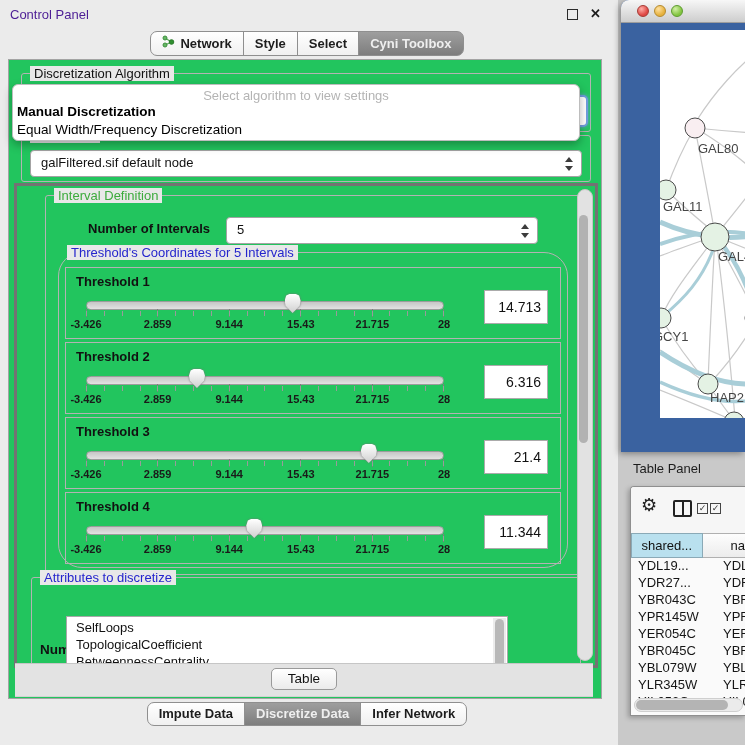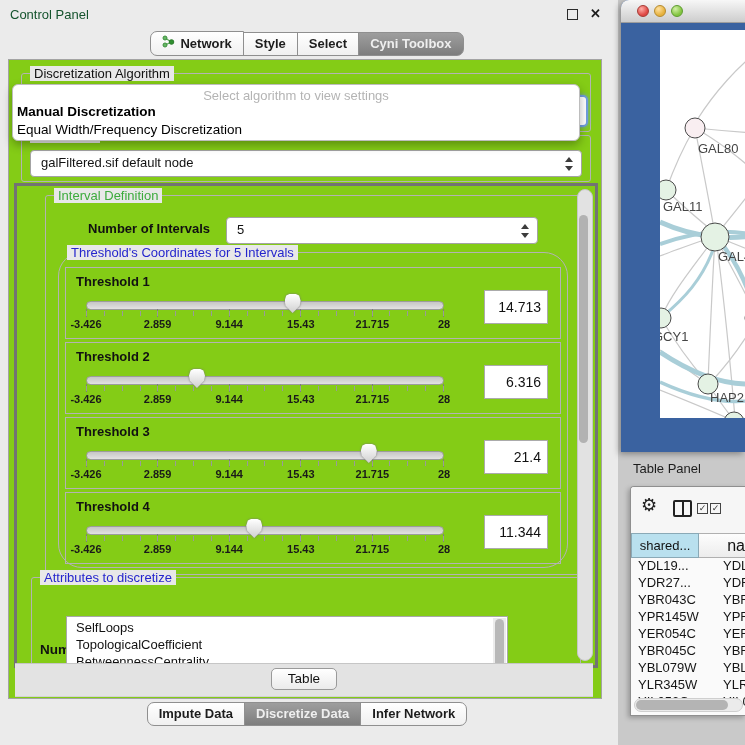--- a/index.html
+++ b/index.html
@@ -3,36 +3,36 @@
 <meta charset="utf-8">
 <style>
   html,body{margin:0;padding:0;}
   body{width:745px;height:745px;position:relative;overflow:hidden;
        font-family:"Liberation Sans",sans-serif;background:#c9c9c9;}
   .screen{position:absolute;inset:0;}
 
   
   .control-panel{position:absolute;left:0;top:0;width:618px;height:745px;
       background:#ebebeb;border-right:1px solid #9c9c9c;}
-  .cp-title{position:absolute;left:10px;top:7px;font-size:13px;color:#14532d;}
+  .cp-title{position:absolute;left:10px;top:7px;font-size:13px;color:#4c1d95;}
   .float-btn{position:absolute;right:40px;top:9px;width:9px;height:9px;border:1.5px solid #2b2b2b;background:transparent;}
   .close-btn{position:absolute;right:17px;top:6px;font-size:13px;font-weight:bold;color:#1c1c1c;}
 
-  .seg-bar{position:absolute;left:0;right:4px;display:flex;justify-content:center;align-items:center;}
+  .seg-bar{position:absolute;left:0;right:4px;display:flex;justify-content:center;}
   .top-tabs{top:31px;}
   .bottom-tabs{top:702px;}
   .seg-tab{background:linear-gradient(#ffffff,#f0f0f0);border:1px solid #8f8f8f;margin-left:-1px;
       padding:3px 11px 4px;font-size:13px;font-weight:bold;color:#1d1d1d;white-space:nowrap;
       display:flex;align-items:center;gap:5px;cursor:default;}
   .seg-tab:first-child{margin-left:0;border-radius:7px 0 0 7px;}
   .seg-tab:last-child{border-radius:0 7px 7px 0;}
   .seg-tab.active{background:linear-gradient(#9e9e9e,#7e7e7e);color:#efefef;}
 
   .cp-content{position:absolute;left:8px;top:59px;width:592px;height:638px;
-      background:#84cc16;border:1px solid #a3a3a3;}
+      background:#22c55e;border:1px solid #a3a3a3;}
 
   .group{position:absolute;border:1px solid #b3b3b3;border-radius:3px;}
   .group-title{position:absolute;top:-8px;left:8px;background:#e8e8e8;padding:0 4px;
       font-size:13px;color:#111;white-space:nowrap;}
   .title-green{color:#3cab3c;}
   .title-blue{color:#2525cd;}
 
   .algo-group{left:12px;top:13px;width:568px;height:57px;}
   .algo-combo{position:absolute;left:8px;top:21px;right:2px;height:28px;background:#fff;
       border:2px solid #6f9ddd;border-radius:5px;box-shadow:0 0 4px #6f9ddd;}
@@ -120,21 +120,21 @@
   .tp-toolbar{position:absolute;top:0;left:0;right:0;height:46px;background:#f6f6f6;}
   .gear{position:absolute;left:10px;top:9px;font-size:18px;color:#222;line-height:18px;}
   .col-icon{position:absolute;left:42px;top:13px;width:15px;height:13px;border:2px solid #222;border-radius:2px;}
   .col-icon:after{content:"";position:absolute;left:50%;top:0;bottom:0;width:2px;background:#222;transform:translateX(-50%);}
   .check-icons{position:absolute;left:66px;top:16px;display:flex;gap:2px;}
   .chk{width:9px;height:9px;border:1.5px solid #444;font-size:9px;line-height:8px;color:#333;text-align:center;}
   .tp-header{position:absolute;top:46px;left:0;right:0;height:25px;display:flex;}
   .th1{width:78px;background:#b9e0ee;border:1px solid #8aa9b6;font-size:13px;color:#111;
       text-align:center;line-height:23px;box-sizing:border-box;}
   .th2{flex:1;background:linear-gradient(#fdfdfd,#ececec);border:1px solid #b0b0b0;border-left:none;
-      font-size:16px;color:#111;line-height:23px;padding-left:28px;box-sizing:border-box;}
+      font-size:13px;color:#111;line-height:23px;padding-left:28px;box-sizing:border-box;}
   .tp-rows{position:absolute;top:71px;left:1px;right:0;bottom:0;overflow:hidden;}
   .tp-row{height:17px;display:flex;font-size:13px;color:#161616;}
   .td1{width:77px;padding-left:6px;white-space:nowrap;overflow:hidden;}
   .td2{flex:1;padding-left:8px;white-space:nowrap;overflow:hidden;}
   .h-scroll{position:absolute;left:3px;right:3px;bottom:3px;height:12px;background:#ebebeb;
       border:1px solid #cfcfcf;border-radius:7px;}
   .h-scroll .thumb-h{position:absolute;left:1px;top:1px;bottom:1px;width:86%;background:#b4b4b4;border-radius:6px;}
 </style>
 </head>
 <body>

